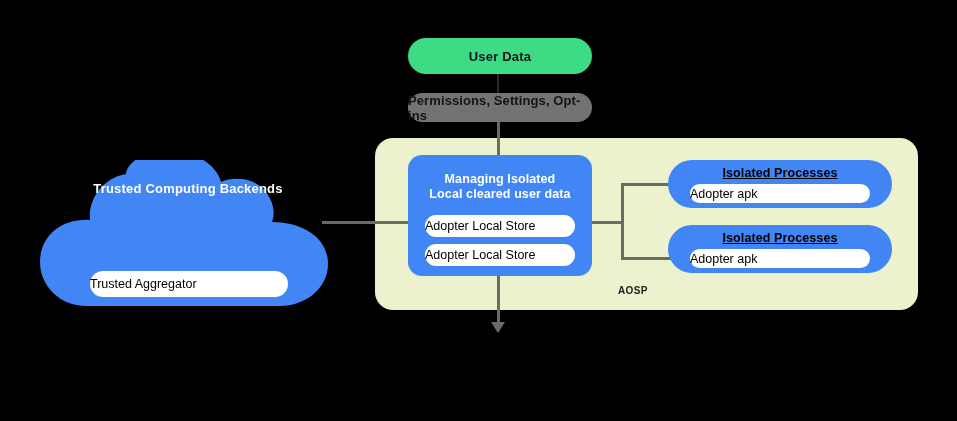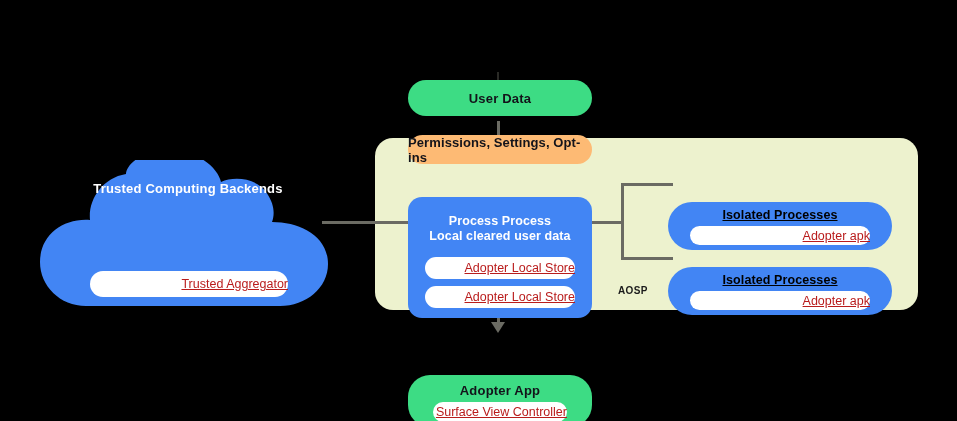--- a/index.html
+++ b/index.html
@@ -20,21 +20,20 @@
   }
 
   
   .pill {
     position: absolute;
     box-sizing: border-box;
     display: flex;
     flex-direction: column;
     align-items: center;
     justify-content: center;
-    margin-top: 42px;
   }
 
   
   #aosp-panel {
     position: absolute;
     left: 375px;
     top: 138px;
     width: 543px;
     height: 172px;
     background: #EDF2CE;
@@ -72,21 +71,21 @@
   }
   .green-title {
     font-size: 13px;
     font-weight: bold;
     color: #13131a;
     letter-spacing: 0.2px;
   }
 
   
   #permissions-pill {
-    background: #fdba74;
+    background: #737373;
     border-radius: 16px;
   }
   #permissions-label {
     font-size: 13px;
     font-weight: bold;
     color: #13131a;
     letter-spacing: 0.1px;
   }
 
   
@@ -111,25 +110,24 @@
     text-align: center;
     letter-spacing: 0.1px;
   }
 
   
   .white-pill {
     background: #ffffff;
     border-radius: 13px;
     display: flex;
     align-items: center;
-    justify-content: flex-end;
+    justify-content: flex-start;
     font-size: 12.5px;
-    color: #b91c1c;
+    color: #000000;
     box-sizing: border-box;
-    text-decoration: underline;
   }
 
   
   #cloud-wrap {
     position: absolute;
     left: 38px;
     top: 160px;
     width: 300px;
     height: 150px;
   }
@@ -180,21 +178,21 @@
   <div class="pill green-box" id="user-data-box" style="left:408px; top:38px; width:184px; height:36px;">
     <span class="green-title">User Data</span>
   </div>
 
   <div class="pill" id="permissions-pill" style="left:408px; top:93px; width:184px; height:29px;">
     <span id="permissions-label">Permissions,  Settings, Opt-ins</span>
   </div>
 
   <div class="pill blue-box" id="managing-process-box" style="left:408px; top:155px; width:184px; height:121px; justify-content:flex-start; padding-top:17px;">
     <div class="blue-title">
-      <span>Process Process</span><br>
+      <span>Managing Isolated</span><br>
       <span>Local cleared user data</span>
     </div>
     <div class="white-pill" style="position:absolute; left:17px; top:60px; width:150px; height:22px;">
       <span>Adopter Local Store</span>
     </div>
     <div class="white-pill" style="position:absolute; left:17px; top:89px; width:150px; height:22px;">
       <span>Adopter Local Store</span>
     </div>
   </div>
 
@@ -220,20 +218,14 @@
                L48,146 C22,146 2,126 2,102 C2,76 24,58 52,60
                C50,40 64,18 88,14 Z" fill="#4285F4"></path>
     </svg>
   </div>
   <div id="cloud-title">Trusted Computing Backends</div>
 
   <div class="cloud-pill white-pill" style="top:271px;">
     <span>Trusted Aggregator</span>
   </div>
 
-  <div class="pill green-box" style="left:408px; top:333px; width:184px; height:52px; justify-content:flex-start; padding-top:8px;">
-    <span class="green-title">Adopter App</span>
-    <div class="white-pill" style="position:absolute; left:25px; top:27px; width:134px; height:20px;">
-      <span>Surface View Controller</span>
-    </div>
-  </div>
 
 </div>
 
 </body></html>

